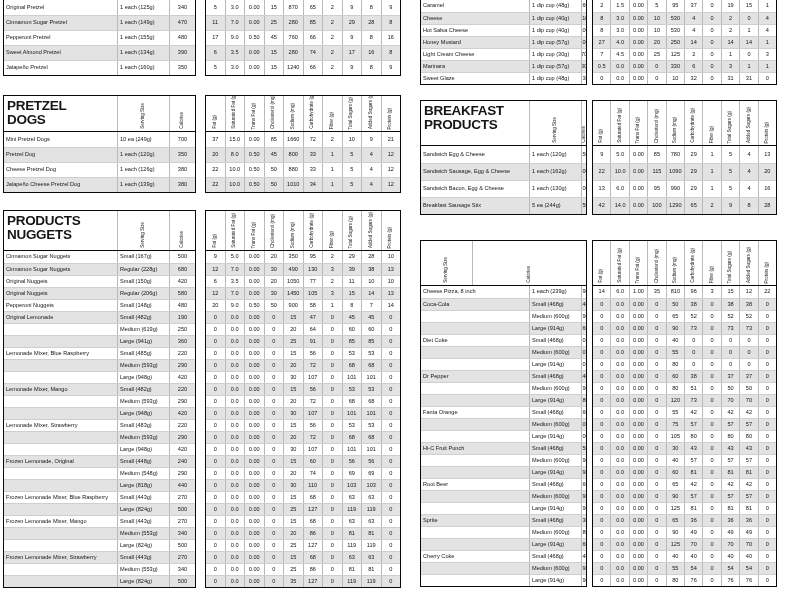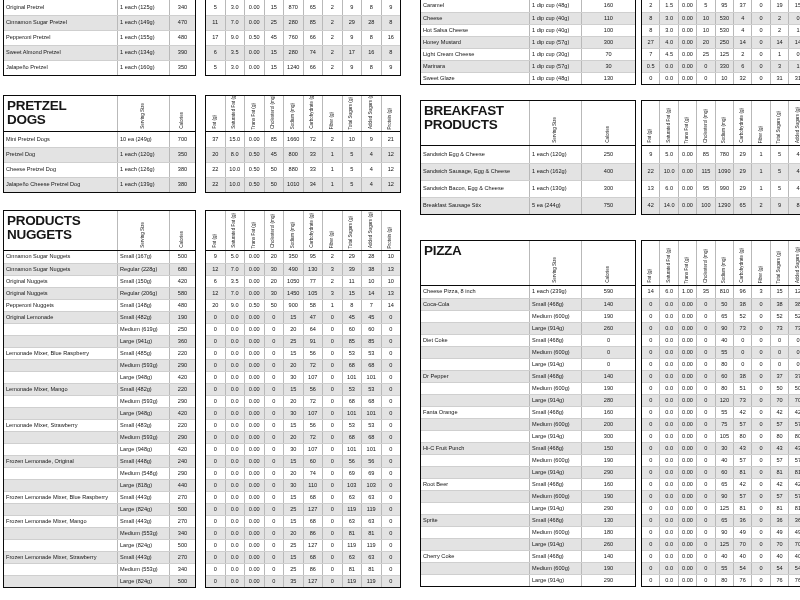--- a/index.html
+++ b/index.html
@@ -2,21 +2,21 @@
 <html><head>
 <meta charset="utf-8">
 <style>
   *{margin:0;padding:0;box-sizing:border-box}
   html,body{width:800px;height:600px}
   body{background:#ffffff;overflow:hidden;position:relative;font-family:"Liberation Sans",sans-serif;color:#161616}
   .section{position:absolute;display:flex;align-items:flex-start}
   .block{border:1.6px solid #0a0a0a;background:#fff}
   .items{width:193px}
   .nutri{width:196px;margin-left:9px}
-  .right .items{width:216px}
+  .right .items{width:167px}
   .right .nutri{width:185px;margin-left:5px}
   .cut .block{border-top:none}
   .row{display:flex;align-items:stretch}
   .row + .row{border-top:1px solid #cfcfcf}
   .alt{background:#e3e3e3}
   .c{display:flex;align-items:center;border-right:1px solid #b9b9b9;overflow:hidden;font-size:5.6px;line-height:1.05;padding:0 2px}
   .c:last-child{border-right:none}
   .name{width:114px}
   .serving{width:52px}
   .cal{flex:1;justify-content:center;padding:0 1px}
@@ -1036,21 +1036,20 @@
           <div class="c val">8</div>
           <div class="c val">28</div>
         </div>
       </div>
   </div>
 </div>
 
 <div class="section sec5 right">
   <div class="block items">
     <div class="hdr">
-      <div class="c name title">PIZZA</div>
       <div class="c serving hcol">
           <span class="vlabel">Serving Size</span>
         </div>
       <div class="c cal hcol">
           <span class="vlabel">Calories</span>
         </div>
     </div>
     <div>
         <div class="row">
           <div class="c name">Cheese Pizza, 8 inch</div>

